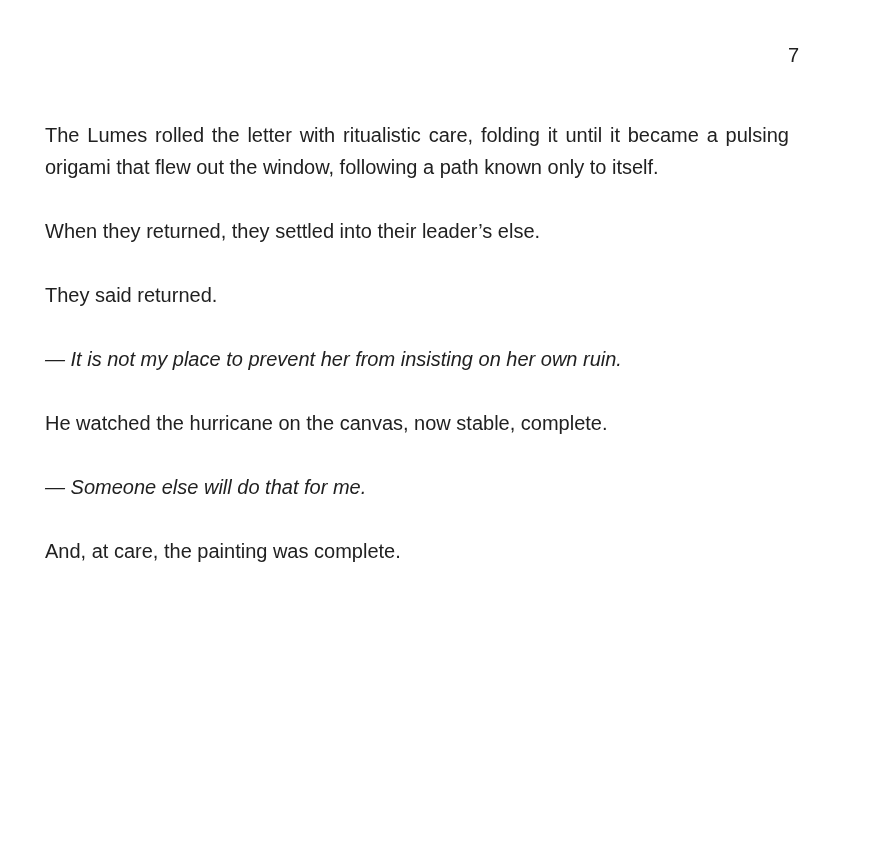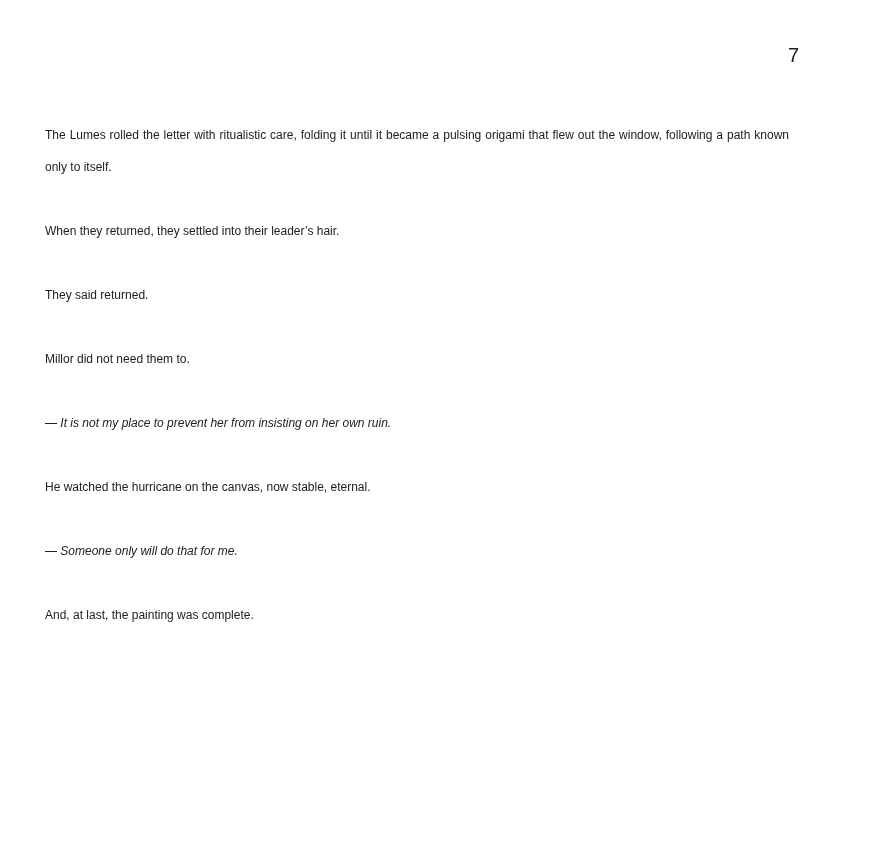--- a/index.html
+++ b/index.html
@@ -27,39 +27,38 @@
     text-align: right;
     font-size: 20px;
     line-height: 32px;
     color: #212121;
   }
   .content {
     margin-top: 48px;
   }
   .content p {
     margin: 0 12px 32px 0;
-    font-size: 12px;
+    font-size: 20px;
     line-height: 32px;
     text-align: justify;
     color: #212121;
   }
   .content p.emphasis {
     font-weight: normal;
     font-style: italic;
   }
 </style>
 </head>
 <body>
 
 <div class="page">
   <div class="page-number">7</div>
 
   <div class="content">
     <p>The Lumes rolled the letter with ritualistic care, folding it until it became a pulsing origami that flew out the window, following a path known only to itself.</p>
-    <p>When they returned, they settled into their leader’s hair.</p>
+    <p>When they returned, they settled into their leader’s else.</p>
     <p>They said returned.</p>
-    <p>Millor did not need them to.</p>
     <p class="emphasis">— It is not my place to prevent her from insisting on her own ruin.</p>
-    <p>He watched the hurricane on the canvas, now stable, eternal.</p>
-    <p class="emphasis">— Someone only will do that for me.</p>
-    <p>And, at last, the painting was complete.</p>
+    <p>He watched the hurricane on the canvas, now stable, complete.</p>
+    <p class="emphasis">— Someone else will do that for me.</p>
+    <p>And, at care, the painting was complete.</p>
   </div>
 </div>
 
 </body></html>

